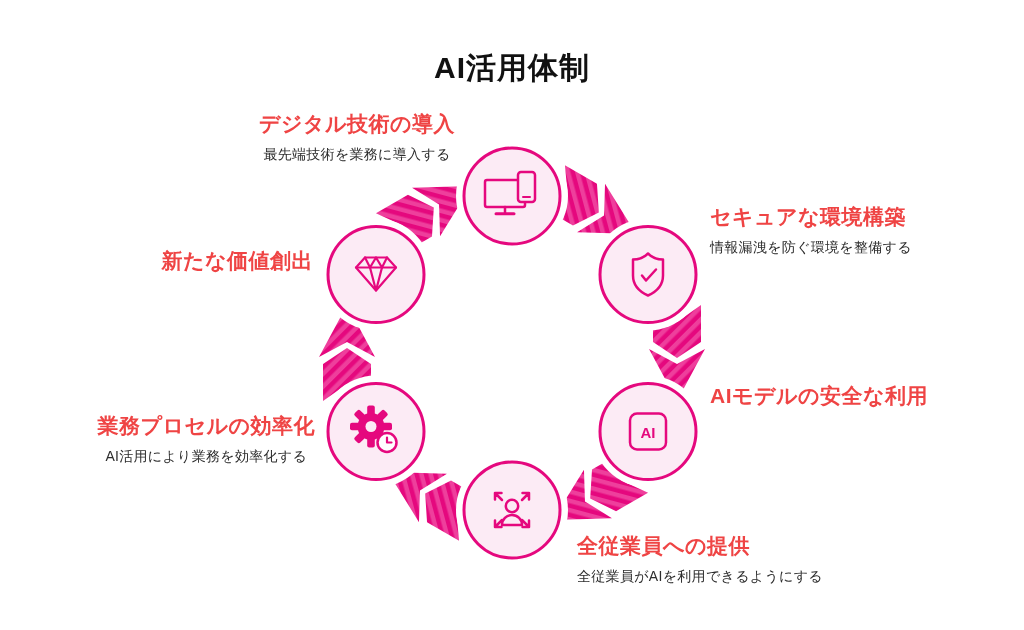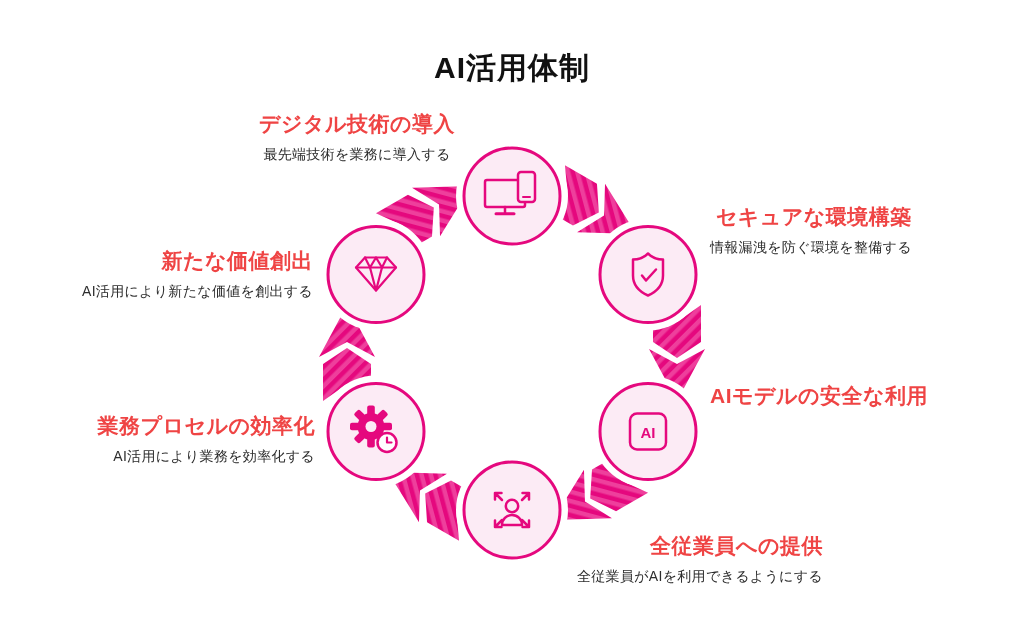--- a/index.html
+++ b/index.html
@@ -10,28 +10,28 @@
     position:relative;overflow:hidden;
     color:#141414;
   }
   .stage{position:absolute;inset:0;width:1024px;height:496px;}
   .page-title{
     position:absolute;left:0;right:0;top:48px;
     text-align:center;
     font-size:30px;font-weight:700;letter-spacing:1px;color:#111;
   }
   svg.diagram{position:absolute;left:0;top:0;}
-  .node-label{position:absolute;white-space:nowrap;text-align:right;}
+  .node-label{position:absolute;white-space:nowrap;}
   .node-label .heading{
     font-size:21px;font-weight:700;color:#ef4444;margin:0 0 8px 0;letter-spacing:.5px;
   }
   .node-label .desc{
     font-size:14px;color:#2d2d2d;margin:0;letter-spacing:.3px;
   }
-  .align-right{text-align:right;}
+  .align-right{text-align:center;}
   .align-center{text-align:center;}
 </style>
 </head>
 <body>
 
 <div class="stage">
 
   <div class="page-title">AI活用体制</div>
 
   <svg class="diagram" width="1024" height="630" viewBox="0 0 1024 630">
@@ -152,16 +152,15 @@
     <div class="desc">全従業員がAIを利用できるようにする</div>
   </div>
 
   <div class="node-label align-right" style="right:709px;top:412px;">
     <div class="heading">業務プロセルの効率化</div>
     <div class="desc">AI活用により業務を効率化する</div>
   </div>
 
   <div class="node-label align-right" style="right:711px;top:247px;">
     <div class="heading">新たな価値創出</div>
-    <div class="desc">AI活用により新たな価値を創出する</div>
   </div>
 
 </div>
 
 </body></html>

